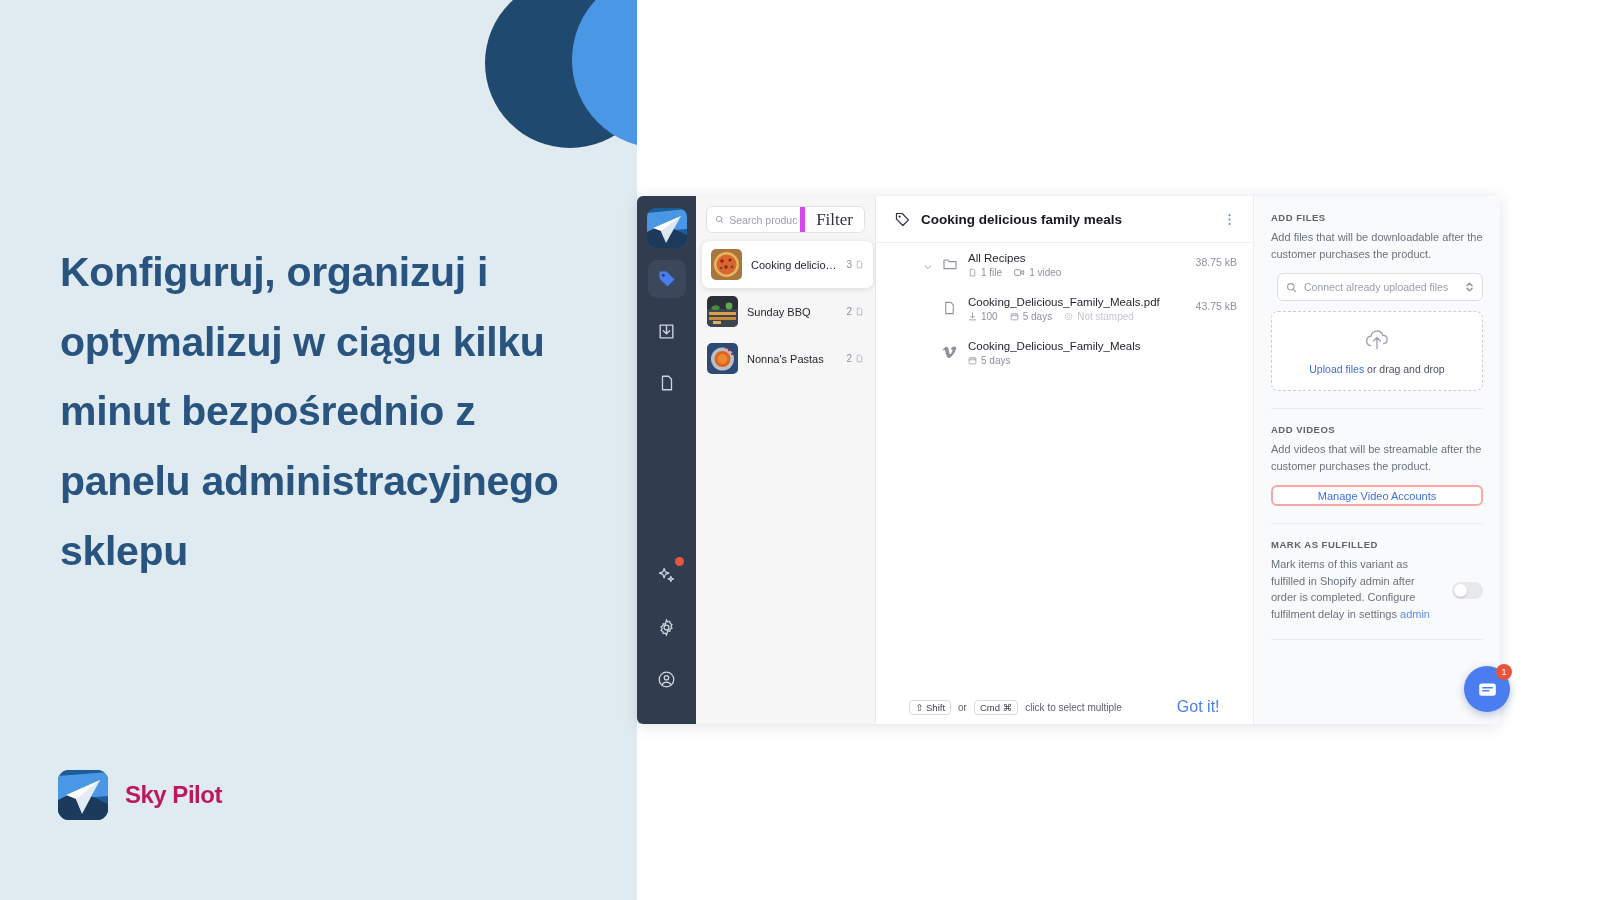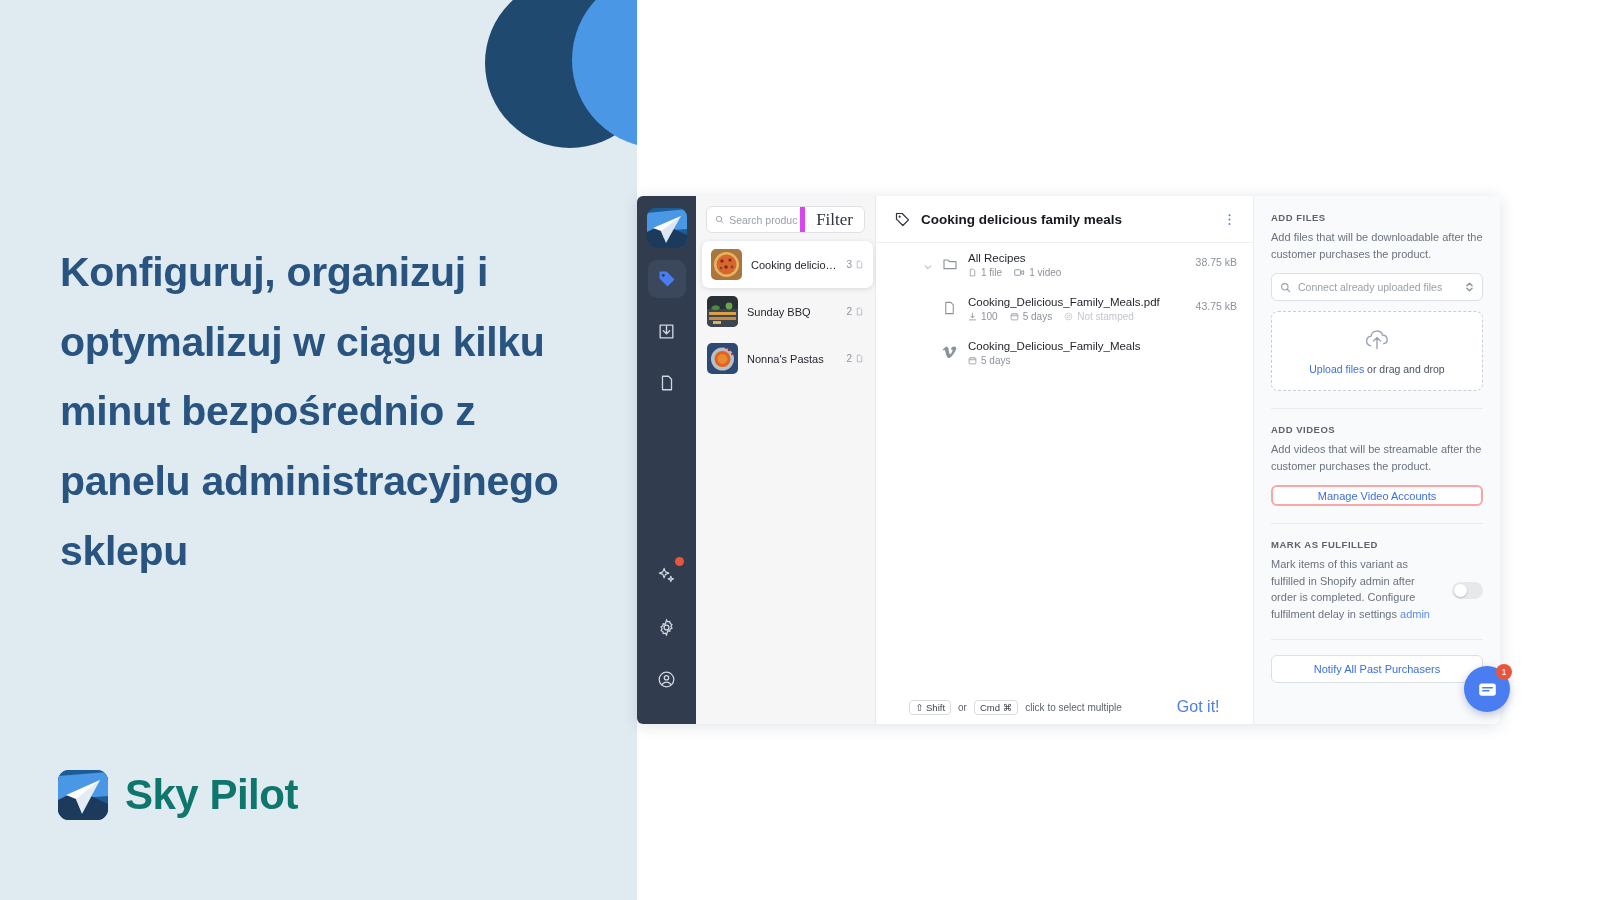--- a/index.html
+++ b/index.html
@@ -26,21 +26,21 @@
   }
 
   #brand-row {
     position: absolute; left: 58px; top: 770px;
     display: flex; align-items: center; gap: 17px;
   }
   #brand-logo {
     width: 50px; height: 50px; border-radius: 11px; overflow: hidden;
     position: relative; background: #1d5c96; flex: none;
   }
-  #brand-name { font-size: 42px; font-weight: 700; color: #0f766e; letter-spacing: -0.5px; }
+  #brand-name { font-size: 24px; font-weight: 700; color: #be185d; letter-spacing: -0.5px; }
 
   
   #app-window {
     position: absolute; left: 637px; top: 0; width: 963px; height: 900px;
     background: #ffffff; z-index: 2;
   }
   #app-shot {
     position: absolute; left: 0px; top: 196px; width: 863px; height: 528px;
     background: #ffffff; border-radius: 6px;
     box-shadow: 0 2px 16px rgba(20,40,70,.13);
@@ -137,21 +137,21 @@
     border-left: 1px solid #eceef0; padding: 16px 17px 0 17px; overflow: hidden;
   }
   .sec-title {
     font-size: 9.5px; font-weight: 700; color: #5b6270;
     letter-spacing: .5px; margin-bottom: 6px;
   }
   .sec-desc { font-size: 11px; line-height: 1.5; color: #6b7280; margin-bottom: 11px; }
   #connect-select {
     display: flex; align-items: center; gap: 7px; height: 28px;
     background: #fff; border: 1px solid #dcdfe3; border-radius: 6px;
-    padding: 0 8px; font-size: 10.5px; color: #9aa0a9; margin-bottom: 10px;
+    padding: 0 8px; font-size: 10.5px; color: #9aa0a9; margin-bottom: 10px; margin-left: 6px;
   }
   #connect-select .lbl { flex: 1; }
   #dropzone {
     border: 1px dashed #c9ced6; border-radius: 7px; background: #fff;
     padding: 16px 10px 15px; text-align: center;
   }
   #dz-text { font-size: 10.5px; color: #4a5260; margin-top: 7px; }
   #dz-text .lk { color: #3b6fe0; font-weight: 500; }
   .divider { height: 1px; background: #e8eaed; margin: 17px 0 15px; }
   #manage-videos-btn {
@@ -497,21 +497,20 @@
         <div class="sec-desc">
           <span>Mark items of this variant as fulfilled in Shopify admin after order is completed. Configure fulfilment delay in settings <span style="color: rgb(91, 141, 239);">admin</span></span>
         </div>
         <div class="toggle">
           <span class="knob"></span>
         </div>
       </div>
 
       <div class="divider"></div>
 
-      <div id="notify-btn">Notify All Past Purchasers</div>
     </div>
   </div>
 
   <div id="chat-bubble">
     <svg width="21" height="21" viewBox="0 0 24 24" fill="#ffffff">
       <rect x="2.5" y="5" width="19" height="14" rx="3"></rect>
       <path d="M6.5 10h11M6.5 13.5h7" stroke="#4a7ef0" stroke-width="1.6" stroke-linecap="round"></path>
     </svg>
     <span id="chat-count">1</span>
   </div>

